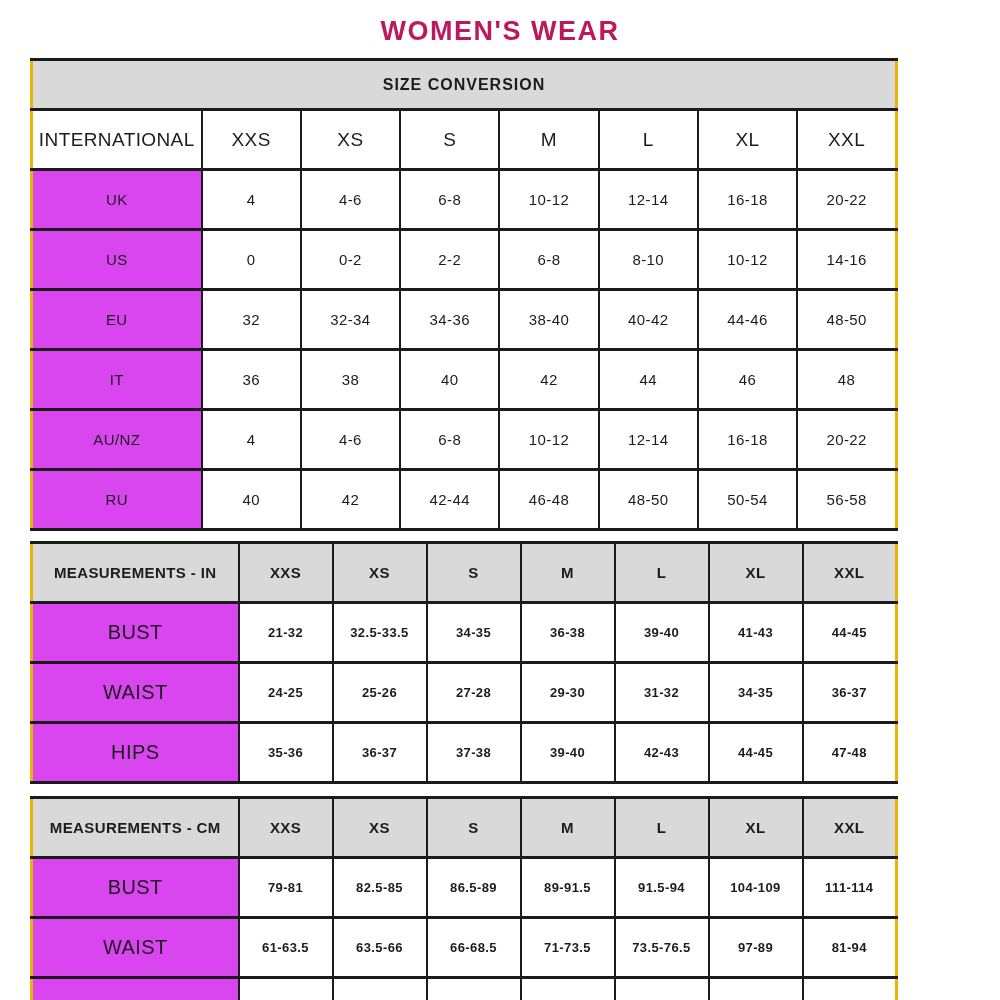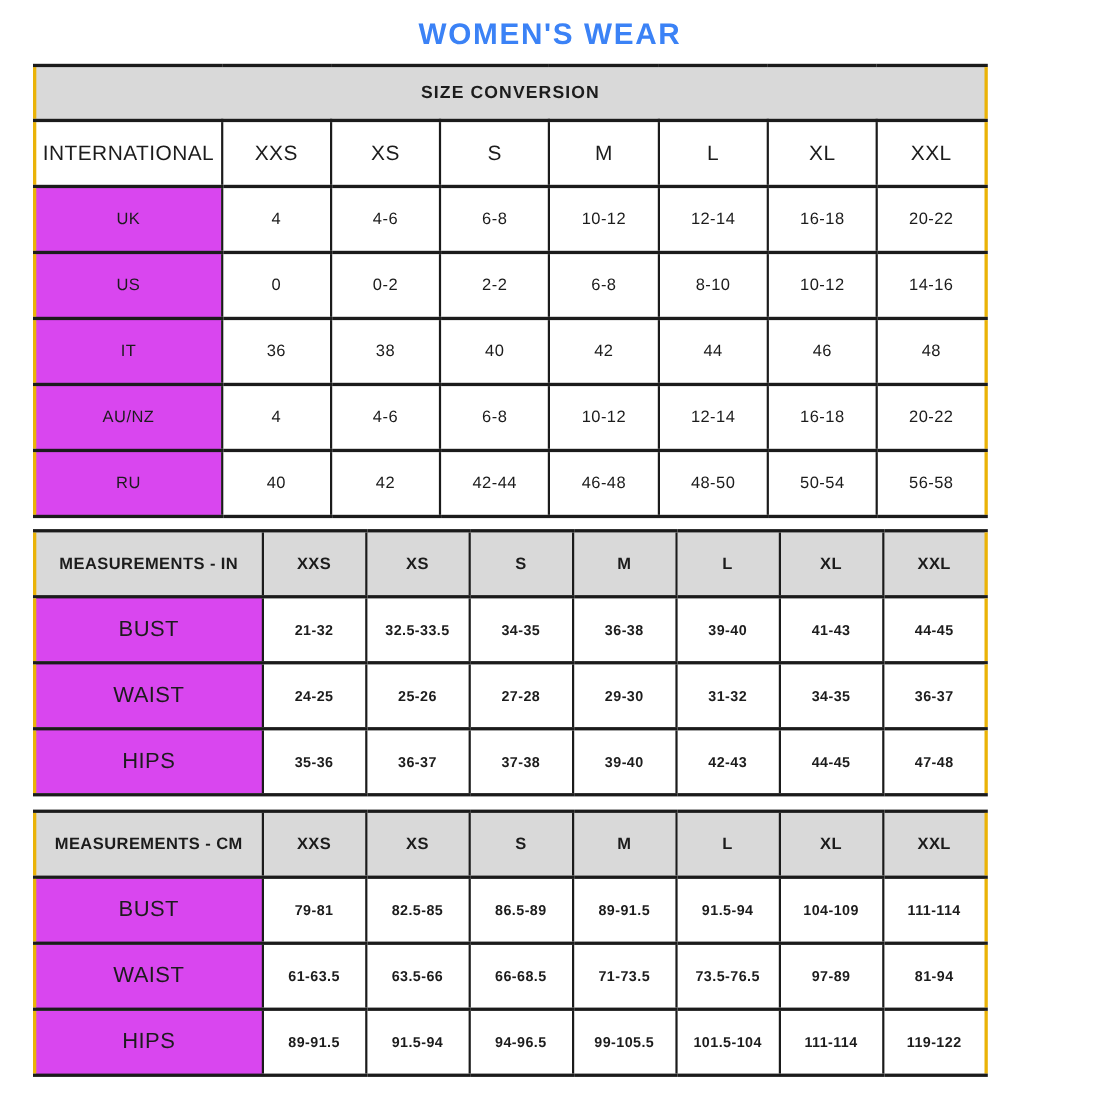--- a/index.html
+++ b/index.html
@@ -20,21 +20,21 @@
   }
   .page-title {
     margin: 0;
     height: 58px;
     box-sizing: border-box;
     padding-top: 16px;
     text-align: center;
     font-size: 27px;
     font-weight: 700;
     letter-spacing: 1.5px;
-    color: #3b82f6;
+    color: #be185d;
   }
   table {
     border-collapse: collapse;
     table-layout: fixed;
     width: 868px;
     border: 3px solid #eab308;
   }
   th, td {
     border: 2px solid #1b1b1b;
     border-top-width: 3px;
@@ -135,20 +135,30 @@
           <th class="row-label">US</th>
           <td>0</td>
           <td>0-2</td>
           <td>2-2</td>
           <td>6-8</td>
           <td>8-10</td>
           <td>10-12</td>
           <td>14-16</td>
         </tr>
         <tr>
+          <th class="row-label">EU</th>
+          <td>32</td>
+          <td>32-34</td>
+          <td>34-36</td>
+          <td>38-40</td>
+          <td>40-42</td>
+          <td>44-46</td>
+          <td>48-50</td>
+        </tr>
+        <tr>
           <th class="row-label">IT</th>
           <td>36</td>
           <td>38</td>
           <td>40</td>
           <td>42</td>
           <td>44</td>
           <td>46</td>
           <td>48</td>
         </tr>
         <tr>

